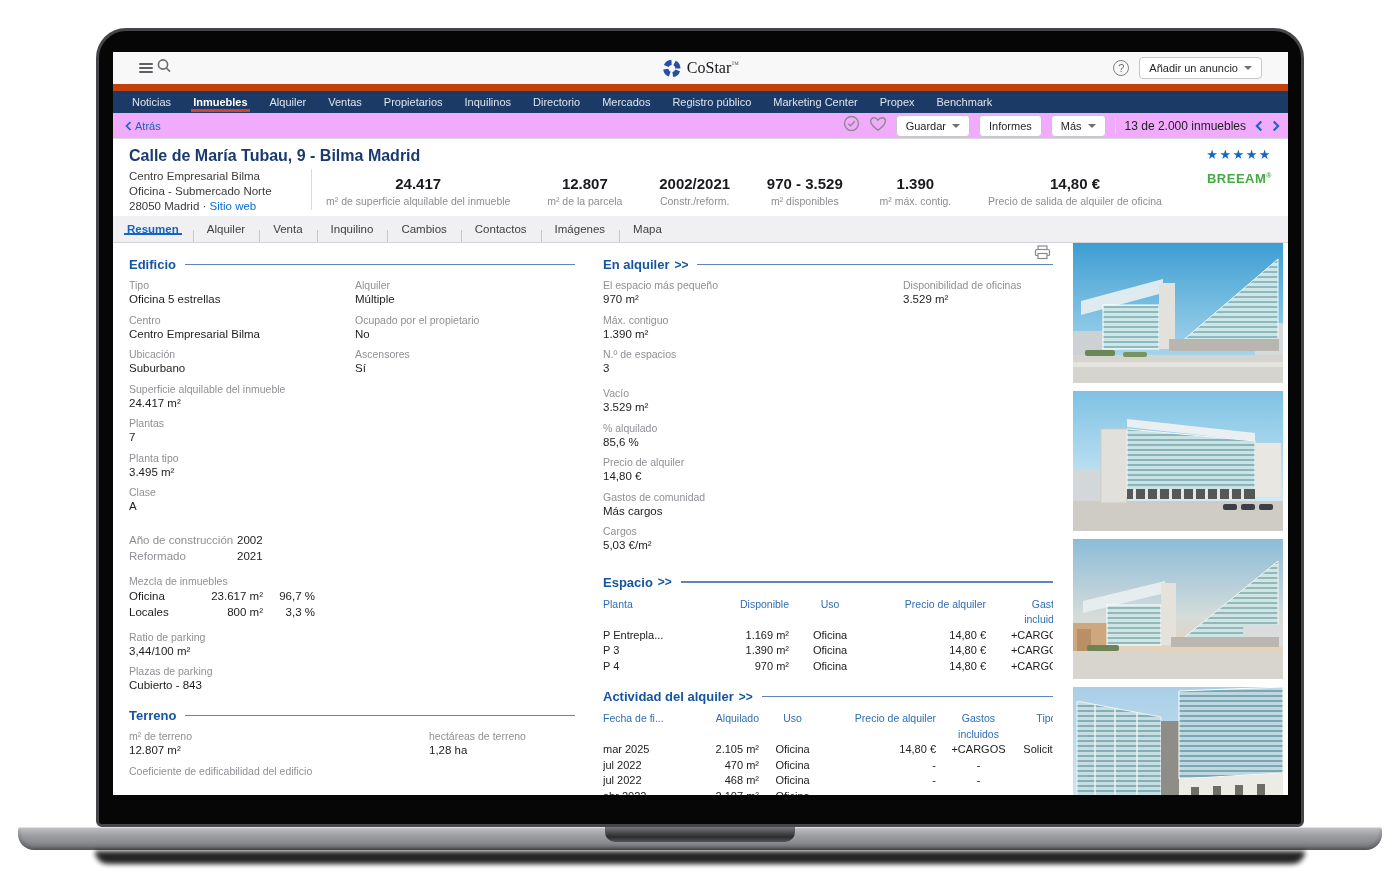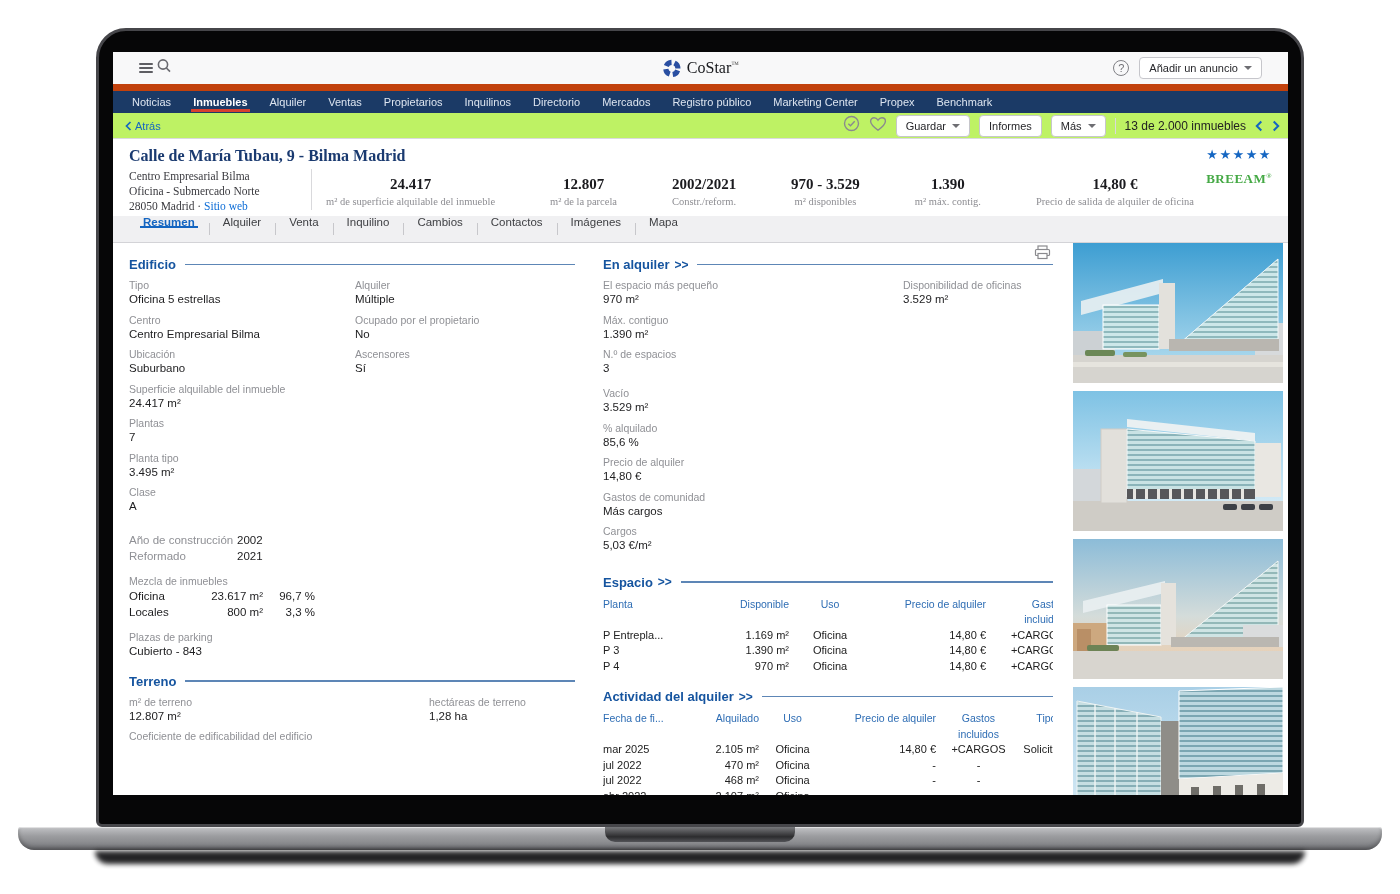--- a/index.html
+++ b/index.html
@@ -38,47 +38,47 @@
   .caret{width:0;height:0;border-left:4px solid transparent;border-right:4px solid transparent;
          border-top:4px solid #6e6e73;}
 
   
   .navbar{height:22px;flex:0 0 22px;background:#1b3a66;display:flex;align-items:stretch;padding:0 8px;}
   .nav-item{color:#dde5f0;font-size:11px;padding:0 11px;display:flex;align-items:center;position:relative;cursor:default;}
   .nav-item.active{color:#fff;font-weight:bold;}
   .nav-item.active::after{content:"";position:absolute;left:9px;right:9px;bottom:1px;height:3px;background:#d8402e;}
 
   
-  .subbar{height:25px;flex:0 0 25px;background:#bef264;border-bottom:1px solid #dadade;
+  .subbar{height:25px;flex:0 0 25px;background:#f0abfc;border-bottom:1px solid #dadade;
           display:flex;align-items:center;padding:0 8px 0 12px;}
   .back{display:flex;align-items:center;gap:3px;color:#1465c1;font-size:11px;}
   .sub-right{margin-left:auto;display:flex;align-items:center;gap:9px;text-align:center;}
   .vr{width:1px;height:16px;background:#d9d9dd;}
   .counter{font-size:12px;color:#222;}
   .chev svg{display:block;}
 
   
-  .prop-header{flex:0 0 77px;position:relative;padding:7px 88px 0 16px;box-sizing:border-box;background:#fff;font-family:Liberation Serif, serif;}
+  .prop-header{flex:0 0 77px;position:relative;padding:7px 120px 0 16px;box-sizing:border-box;background:#fff;}
   .prop-title{font-size:16px;font-weight:bold;color:#1a3a70;line-height:20px;}
   .head-row{display:flex;align-items:center;margin-top:3px;}
   .info-block{width:176px;font-size:11.5px;color:#3a3a3f;line-height:15px;flex:0 0 auto;}
   .weblink{color:#0c6cd6;}
   .hdiv{width:1px;align-self:stretch;background:#d9d9dc;margin:0 14px 4px 6px;}
   .stats{display:flex;align-items:center;gap:30px;flex:1;justify-content:space-between;padding-right:6px;}
   .stat{text-align:center;}
   .stat-value{font-size:15px;font-weight:bold;color:#1b1b1f;line-height:18px;}
   .stat-label{font-size:10.5px;color:#8d8d92;line-height:13px;margin-top:2px;}
   .cert-box{position:absolute;right:16px;top:8px;width:112px;text-align:right;}
   .stars{color:#1566c2;font-size:13px;letter-spacing:1.5px;line-height:15px;}
   .breeam{margin-top:9px;color:#45a945;font-weight:bold;font-size:13px;letter-spacing:.5px;}
   .breeam sup{font-size:7px;}
 
   
   .tabsbar{height:26px;flex:0 0 26px;background:#f0f0f2;border-bottom:1px solid #d3d3d7;
-           display:flex;align-items:flex-start;padding-left:16px;}
+           display:flex;align-items:center;}
   .tab{font-size:11.5px;color:#3f4044;padding:0 14px;display:flex;align-items:center;position:relative;}
   .tab:not(:first-child)::before{content:'';width:1px;height:12px;background:#c7c7cb;position:absolute;left:0;top:7px;}
   .tab.active{color:#1465c1;font-weight:bold;}
   .tab.active::after{content:'';position:absolute;left:11px;right:11px;bottom:0;height:2.5px;background:#1465c1;}
 
   
   .content{flex:1;display:flex;overflow:hidden;background:#fff;padding-left:16px;}
   .col-left{width:446px;flex:0 0 446px;padding-top:14px;overflow:hidden;}
   .col-mid{width:450px;flex:0 0 450px;margin-left:28px;padding-top:14px;overflow:hidden;position:relative;}
   .col-photos{width:210px;flex:0 0 210px;margin-left:20px;overflow:hidden;}
@@ -340,20 +340,24 @@
                   <span>96,7 %</span>
                 </div>
                 <div class="mix-row">
                   <span>Locales</span>
                   <span>800 m²</span>
                   <span>3,3 %</span>
                 </div>
               </div>
           </div>
           <div class="group-gap" id="parking-fields">
+              <div class="field">
+                <div class="flabel">Ratio de parking</div>
+                <div class="fvalue">3,44/100 m²</div>
+              </div>
               <div class="field">
                 <div class="flabel">Plazas de parking</div>
                 <div class="fvalue">Cubierto - 843</div>
               </div>
             </div>
         </div>
 
         <div class="sec-block">
           <div class="sec">
               <span class="sec-title">Terreno</span>

